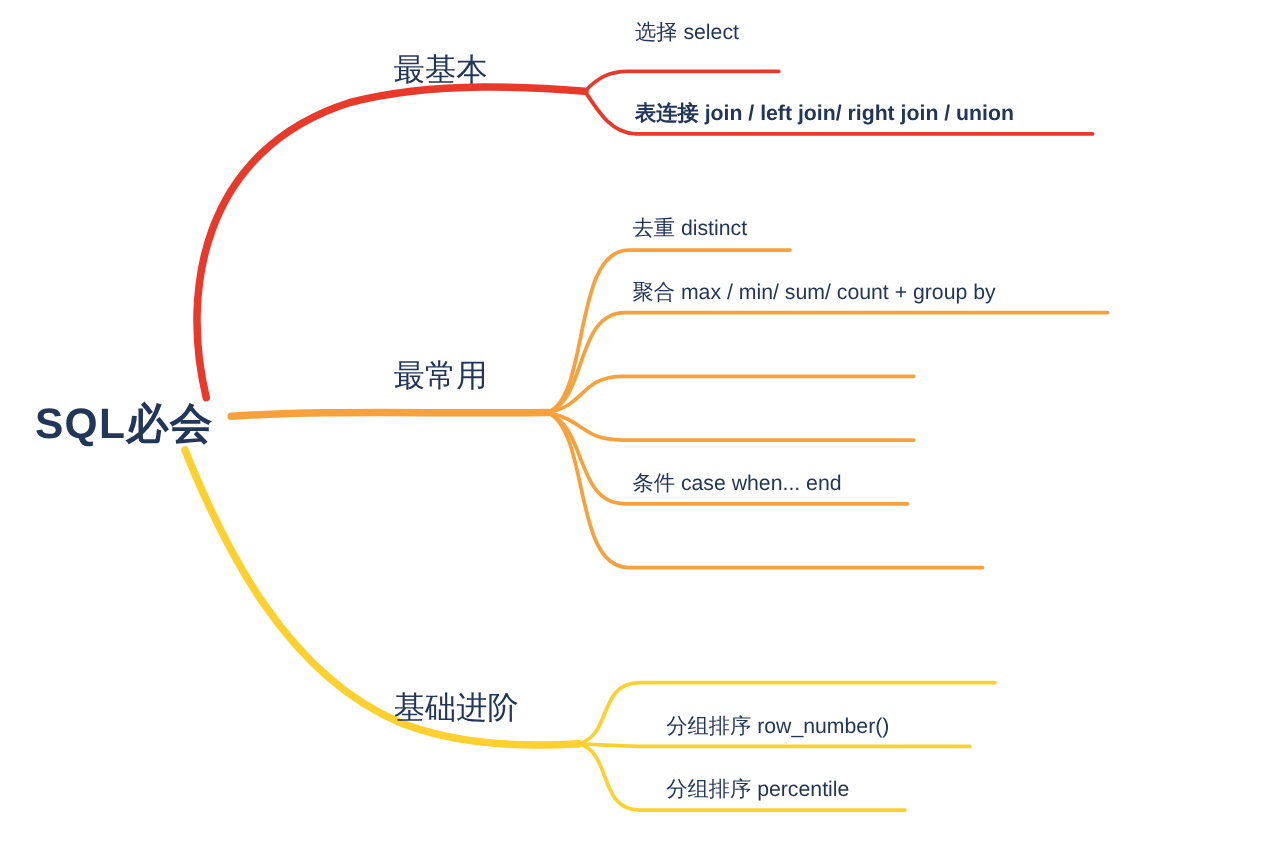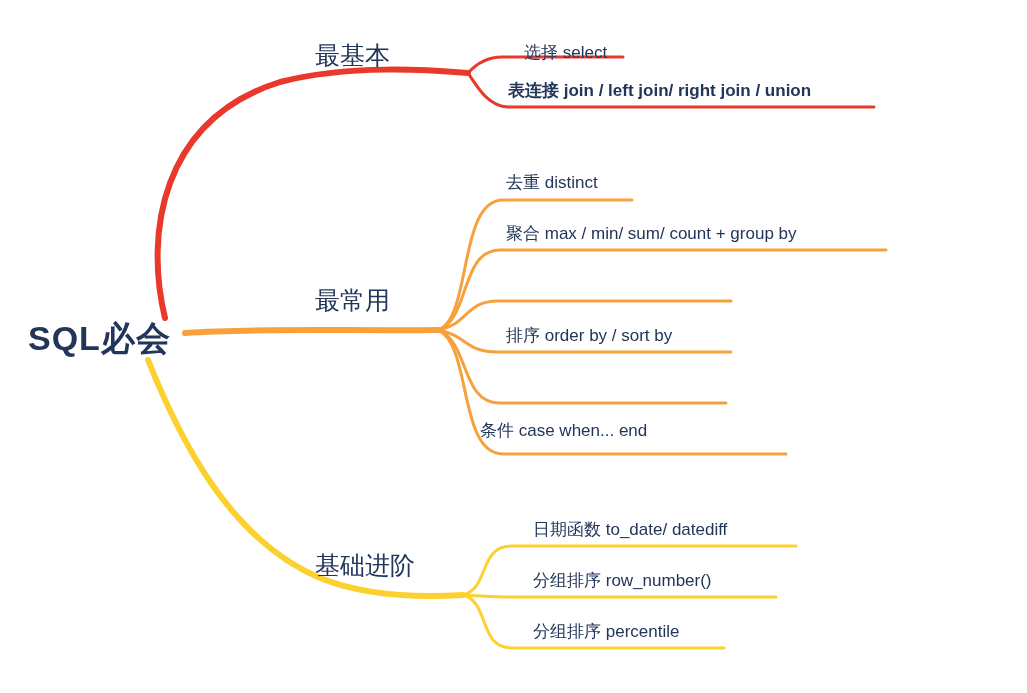--- a/index.html
+++ b/index.html
@@ -61,27 +61,25 @@
 
     <path d="M 148,360 C 180,440 230,540 320,578 C 370,598 430,597 463,595" fill="none" stroke="#fcd12f" stroke-width="6" stroke-linecap="round"></path>
     <path d="M 463,595 C 490,588 478,546 512,546 L 796,546" fill="none" stroke="#fcd12f" stroke-width="3" stroke-linecap="round"></path>
     <path d="M 463,595 C 485,596 495,597 512,597 L 776,597" fill="none" stroke="#fcd12f" stroke-width="3" stroke-linecap="round"></path>
     <path d="M 463,595 C 490,602 478,648 512,648 L 724,648" fill="none" stroke="#fcd12f" stroke-width="3" stroke-linecap="round"></path>
   </svg>
 
   <div class="topic root-topic" style="left:28px; top:316px;">SQL必会</div>
 
   <div class="topic branch-topic" style="left:315px; top:39px;">最基本</div>
-  <div class="topic leaf-topic" style="left:508px; top:41px;margin-left:16px;">选择 select</div>
+  <div class="topic leaf-topic" style="left:508px; top:14px;">选择 select</div>
   <div class="topic leaf-topic" style="left:508px; top:79px;font-weight:bold;">表连接 join / left join/ right join / union</div>
 
   <div class="topic branch-topic" style="left:315px; top:284px;text-align:center;">最常用</div>
   <div class="topic leaf-topic" style="left:506px; top:171px;">去重 distinct</div>
   <div class="topic leaf-topic" style="left:506px; top:222px;">聚合 max / min/ sum/ count + group by</div>
-  <div class="topic leaf-topic" style="left:506px; top:324px;">排序 order by / sort by</div>
-  <div class="topic leaf-topic" style="left:480px; top:375px;margin-top:44px;">条件 case when... end</div>
+  <div class="topic leaf-topic" style="left:506px; top:375px;">条件 case when... end</div>
 
   <div class="topic branch-topic" style="left:315px; top:549px;text-align:center;">基础进阶</div>
-  <div class="topic leaf-topic" style="left:533px; top:518px;">日期函数 to_date/ datediff</div>
   <div class="topic leaf-topic" style="left:533px; top:569px;">分组排序 row_number()</div>
   <div class="topic leaf-topic" style="left:533px; top:620px;">分组排序 percentile</div>
 
 </div>
 
 </body></html>

